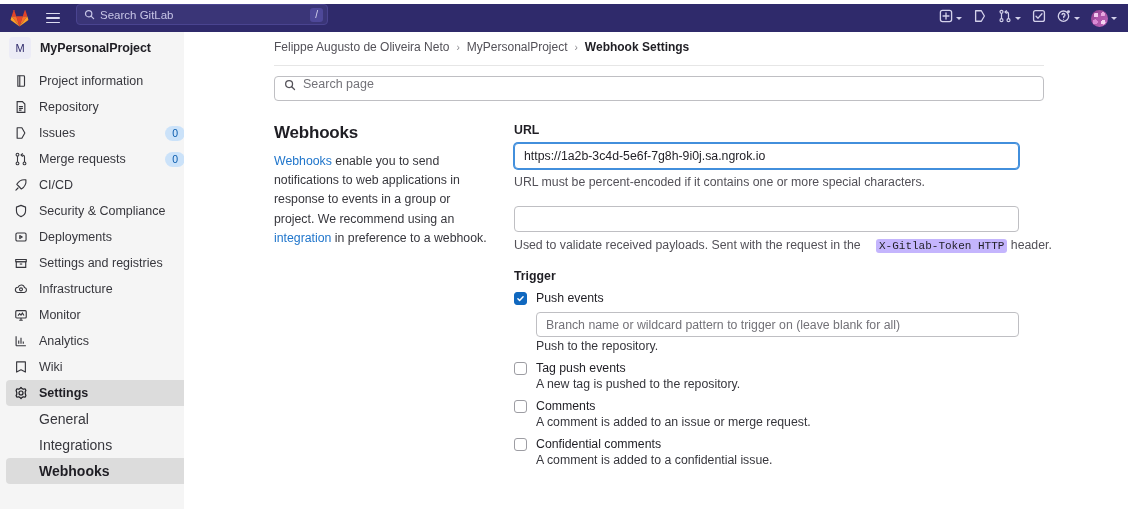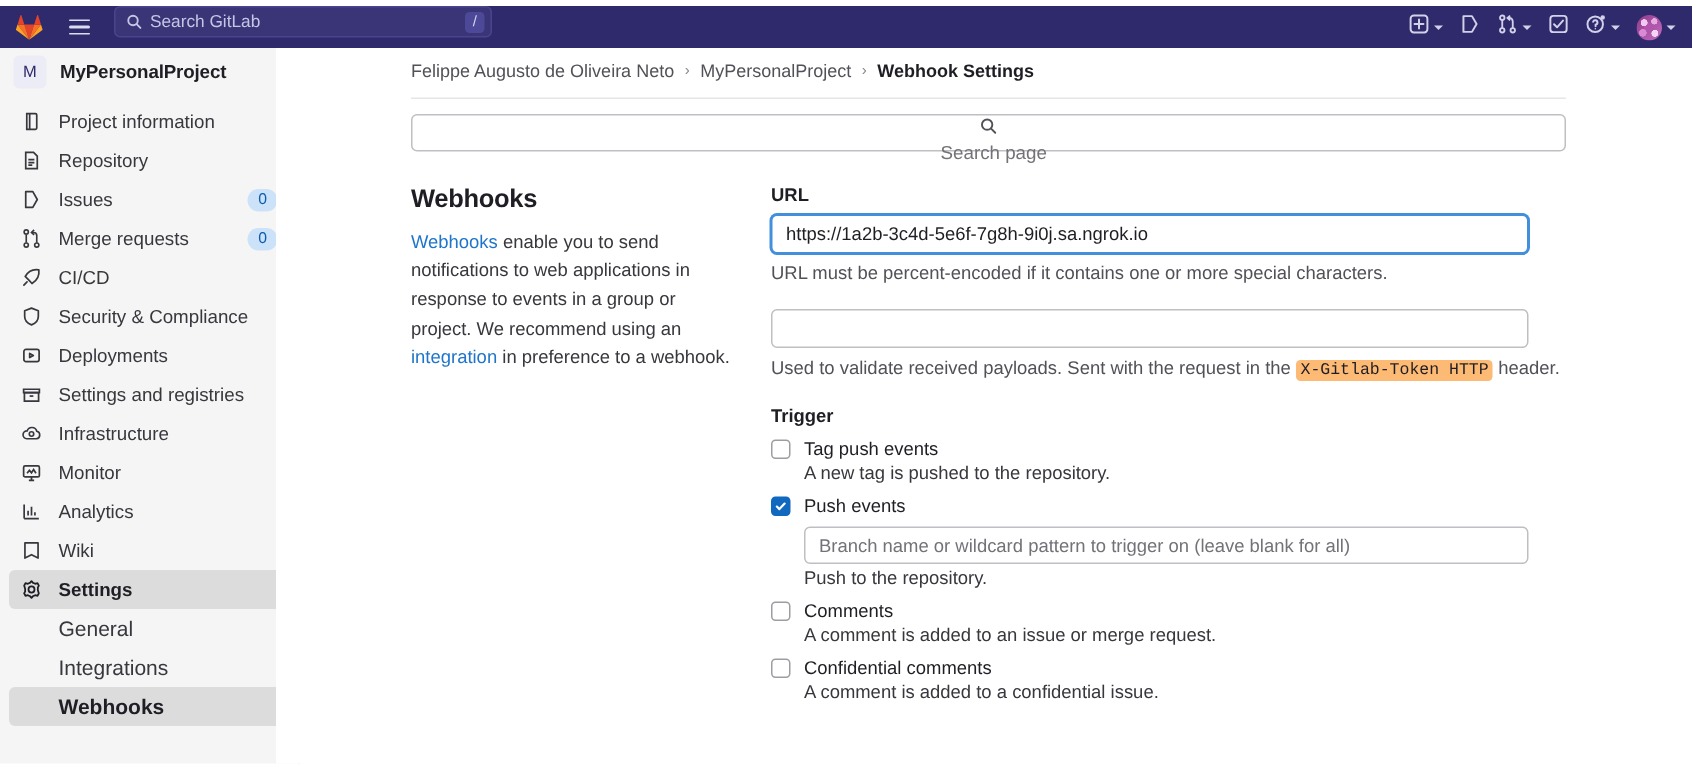--- a/index.html
+++ b/index.html
@@ -115,23 +115,22 @@
     font-size: 12px; color: #535158;
     white-space: nowrap;
   }
   .bc-sep { color: #89888d; font-size: 10px; }
   .bc-cur { font-weight: bold; color: #1f1e24; }
   .bc-divider { margin: 11px 0 0 90px; width: 770px; height: 1px; background: #e6e6e6; }
 
   .searchpage {
     margin: 10px 0 0 90px; width: 770px; height: 25px;
     border: 1px solid #bfbfc3; border-radius: 4px;
-    display: flex; align-items: center; padding: 0 9px;
+    display: flex; align-items: flex-start; padding: 0 9px;
     cursor: text;
-    flex-direction: column;
   }
   .searchpage .ph2 { color: #737278; font-size: 12.5px; margin-left: 7px; }
 
   .content-cols { display: flex; margin: 22px 0 0 90px; width: 790px; }
   .col-left { width: 240px; flex: 0 0 240px; padding-right: 26px; }
   .col-left h2 { font-size: 17px; color: #1f1e24; margin-bottom: 9px; letter-spacing: -0.2px; }
   .col-left p { font-size: 12.3px; line-height: 1.56; color: #37373d; }
   .col-left a { color: #1f75cb; text-decoration: none; }
 
   .col-right { flex: 1; }
@@ -139,22 +138,22 @@
   .text-input {
     width: 505px; height: 26px;
     border: 1px solid #bfbfc3; border-radius: 4px;
     padding: 0 9px; font-size: 12.3px; color: #1f1e24;
     display: flex; align-items: center; background: #fff;
   }
   .text-input.focused { border: 1px solid #428fdc; box-shadow: 0 0 0 1px #428fdc; }
   .helper { font-size: 12.3px; color: #535158; margin-top: 6px; }
   .code-chip {
     font-family: "Liberation Mono", monospace;
-    font-size: 11px; background: #fdba74; color: #1f1e24;
-    padding: 1px 3px; border-radius: 3px;
+    font-size: 11px; background: #c4b5fd; color: #1f1e24;
+    padding: 1px 3px; border-radius: 3px; margin-left: 12px;
   }
   .section-gap { margin-top: 17px; }
 
   .cbrow { display: flex; align-items: flex-start; margin-top: 8px; }
   .cbox {
     width: 13px; height: 13px; flex: 0 0 13px;
     border: 1px solid #9d9da3; border-radius: 3px;
     background: #fff; margin-top: 1px; cursor: pointer;
   }
   .cbox.checked {
@@ -467,45 +466,45 @@
         <div class="helper">URL must be percent-encoded if it contains one or more special characters.</div>
       </div>
 
       <div class="section-gap">
         <div class="text-input"></div>
         <div class="helper"><span>Used to validate received payloads. Sent with the request in the </span><span class="code-chip">X-Gitlab-Token HTTP</span><span> header.</span></div>
       </div>
 
       <div class="section-gap">
         <div class="fld-label">Trigger</div>
-
-        <div class="trig-block">
-          <div class="cbrow">
-            <span class="cbox"></span>
-            <span class="cb-label">Tag push events</span>
-          </div>
-          <div class="cb-desc">A new tag is pushed to the repository.</div>
-        </div>
 
         <div class="trig-block">
           <div class="cbrow">
             <span class="cbox checked">
               <svg width="9" height="9" viewBox="0 0 16 16" fill="none" stroke="#fff" stroke-width="2.6">
                 <path d="M3.4 8.4 L6.4 11.4 L12.6 4.8" stroke-linecap="round" stroke-linejoin="round"></path>
               </svg>
             </span>
             <span class="cb-label">Push events</span>
           </div>
           <div class="branch-input">Branch name or wildcard pattern to trigger on (leave blank for all)</div>
           <div class="cb-desc">Push to the repository.</div>
         </div>
 
         <div class="trig-block">
           <div class="cbrow">
             <span class="cbox"></span>
+            <span class="cb-label">Tag push events</span>
+          </div>
+          <div class="cb-desc">A new tag is pushed to the repository.</div>
+        </div>
+
+        <div class="trig-block">
+          <div class="cbrow">
+            <span class="cbox"></span>
             <span class="cb-label">Comments</span>
           </div>
           <div class="cb-desc">A comment is added to an issue or merge request.</div>
         </div>
 
         <div class="trig-block">
           <div class="cbrow">
             <span class="cbox"></span>
             <span class="cb-label">Confidential comments</span>
           </div>

